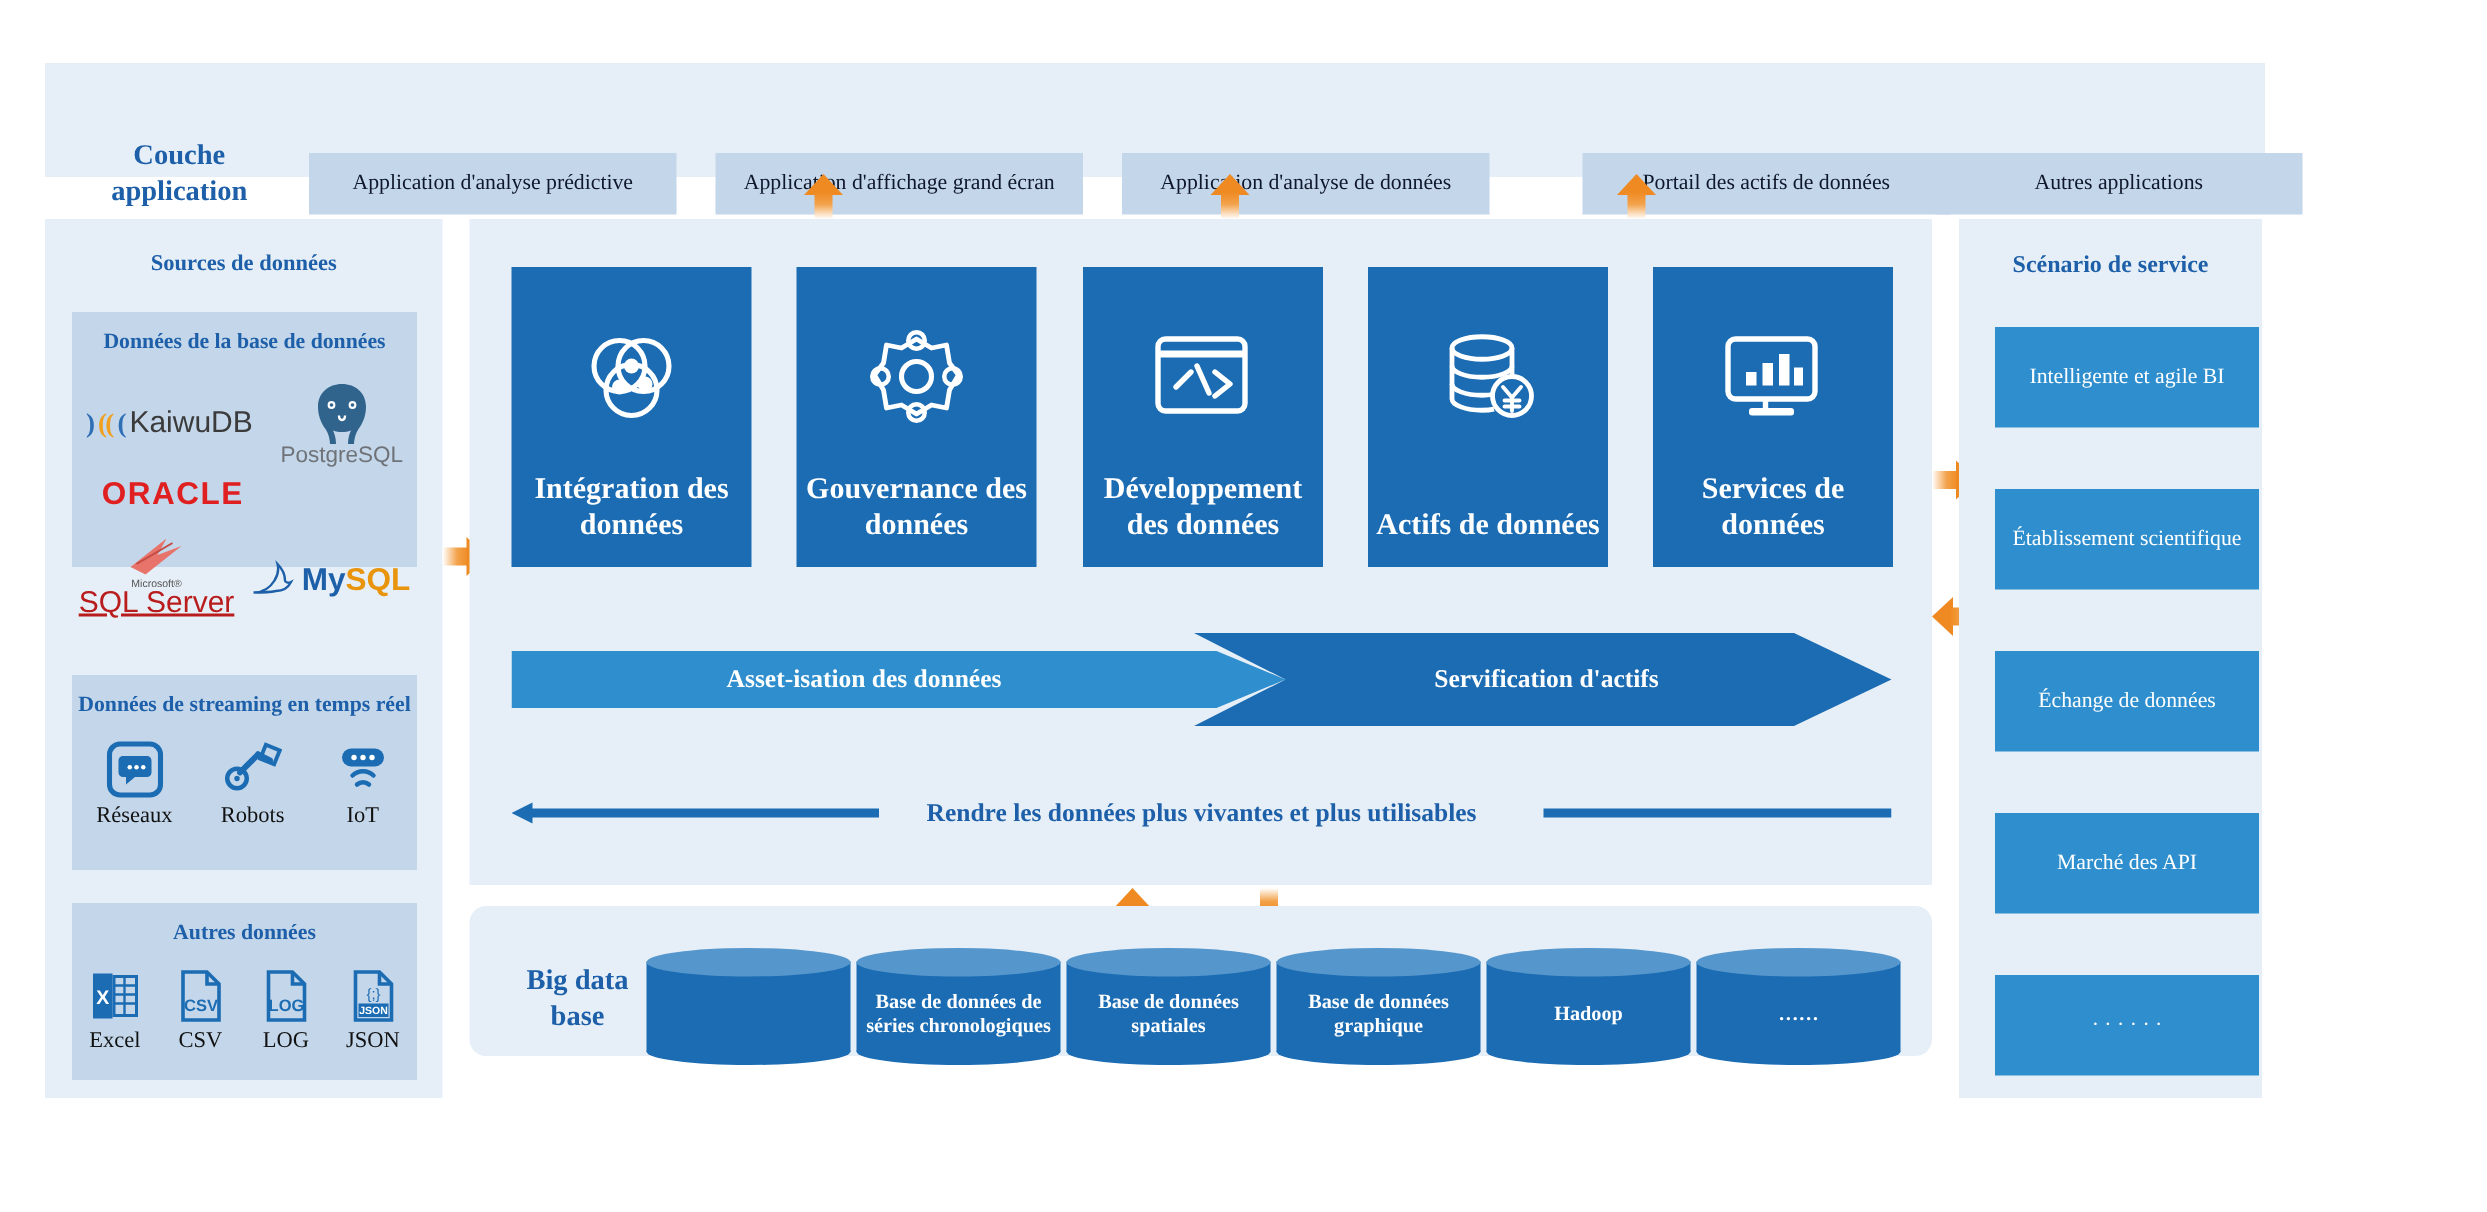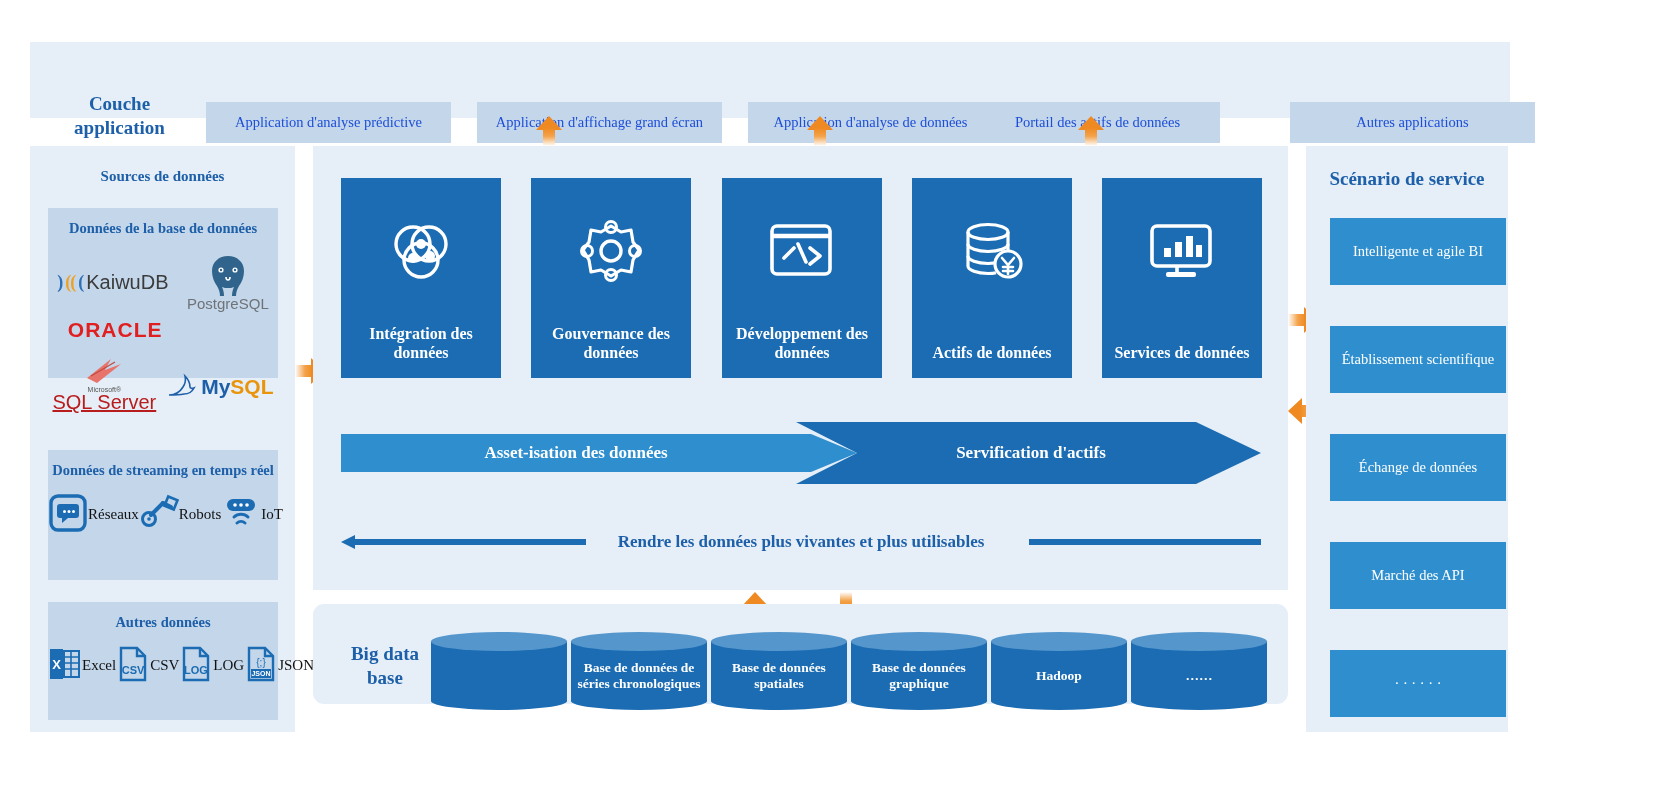--- a/index.html
+++ b/index.html
@@ -6,21 +6,21 @@
   body{width:1658px;height:808px;position:relative;font-family:"Liberation Serif","DejaVu Serif",serif;overflow:hidden;}
   .stage{position:absolute;inset:0;}
 
   
   .panel{position:absolute;background:#e6eff7;}
 
   
   #app-layer{left:30px;top:42px;width:1480px;height:76px;}
   #app-layer-title{position:absolute;left:22px;top:50px;width:135px;text-align:center;
     font-weight:bold;font-size:19px;color:#1d5fa8;line-height:1.25;}
-  .app-box{position:absolute;top:60px;height:41px;background:#c3d6ea;color:#1d4ed8;
+  .app-box{position:absolute;top:60px;height:41px;background:#c3d6ea;color:#0f172a;
     font-size:14.5px;line-height:1.22;display:flex;align-items:center;justify-content:center;
     text-align:center;padding:0 6px;box-sizing:border-box;}
 
   
   .oarrow{position:absolute;}
   .oarrow .shaft{position:absolute;background:linear-gradient(to top,#ffffff 0%,#f3a24a 55%,#ef8a22 100%);}
   .oarrow-up .head{position:absolute;width:0;height:0;border-left:13px solid transparent;
     border-right:13px solid transparent;border-bottom:14px solid #ef8a22;top:0;left:0;}
   .oarrow-up .shaft{width:12px;left:7px;top:12px;}
   .oarrow-down .head{position:absolute;width:0;height:0;border-left:13px solid transparent;
@@ -37,21 +37,21 @@
     background:linear-gradient(to left,#ffffff 0%,#f3a24a 55%,#ef8a22 100%);}
 
   
   #sources-panel{left:30px;top:146px;width:265px;height:586px;}
   #sources-title{position:absolute;left:0;top:22px;width:100%;text-align:center;
     font-weight:bold;font-size:15px;color:#1d5fa8;}
   .src-group{position:absolute;left:18px;width:230px;background:#c3d6ea;}
   .src-group-title{text-align:center;font-weight:bold;font-size:14.5px;color:#1d5fa8;
     line-height:1.2;padding-top:12px;}
   .logo-row{display:flex;align-items:center;justify-content:space-around;}
-  .icon-cell{display:flex;flex-direction:row;align-items:center;}
+  .icon-cell{display:flex;flex-direction:column;align-items:center;}
   .icon-cell .cap{font-size:15px;color:#111;margin-top:3px;}
 
   
   .logo-kaiwu{display:flex;align-items:center;gap:3px;}
   .logo-kaiwu .wave{font-size:18px;font-weight:bold;letter-spacing:-1px;}
   .logo-kaiwu .nm{font-family:"Liberation Sans",sans-serif;font-size:20px;color:#3b3b3b;}
   .logo-oracle{font-family:"Liberation Sans",sans-serif;font-weight:bold;font-size:21px;
     color:#e02020;letter-spacing:1px;}
   .logo-pg{display:flex;flex-direction:column;align-items:center;}
   .logo-pg .nm{font-family:"Liberation Sans",sans-serif;font-size:15px;color:#6f7378;margin-top:-4px;}
@@ -61,21 +61,21 @@
   .logo-mysql{display:flex;align-items:flex-end;}
   .logo-mysql .nm{font-family:"Liberation Sans",sans-serif;font-weight:bold;font-size:21px;color:#1d5fa8;}
   .logo-mysql .nm .q{color:#e8940c;}
 
   
   #center-panel{left:313px;top:146px;width:975px;height:444px;}
   .cap-card{position:absolute;top:32px;width:160px;height:200px;background:#1b6cb3;
     display:flex;flex-direction:column;align-items:center;}
   .cap-card .ic{margin-top:36px;}
   .cap-card .lbl{margin-top:auto;margin-bottom:16px;color:#fff;font-weight:bold;
-    font-size:16px;text-align:center;line-height:1.2;}
+    font-size:20px;text-align:center;line-height:1.2;}
 
   
   #chev-band{position:absolute;left:28px;top:276px;width:920px;height:62px;}
   .chev-lbl{position:absolute;top:0;height:62px;display:flex;align-items:center;
     justify-content:center;color:#fff;font-weight:bold;font-size:17px;}
 
   
   #reverse-row{position:absolute;left:28px;top:385px;width:920px;height:22px;}
   #reverse-label{position:absolute;left:0;top:0;width:100%;text-align:center;
     font-weight:bold;font-size:17px;color:#1d5fa8;line-height:22px;}
@@ -90,39 +90,39 @@
     background:#5596cc;}
   .cyl .bot{position:absolute;left:0;bottom:0;width:100%;height:18px;border-radius:50%;
     background:#1b6cb3;}
   .cyl .lbl{position:absolute;left:0;top:14px;width:100%;height:60px;display:flex;
     align-items:center;justify-content:center;text-align:center;color:#fff;font-size:13.5px;
     line-height:1.18;font-weight:bold;padding:0 6px;box-sizing:border-box;z-index:3;}
 
   
   #scenario-panel{left:1306px;top:146px;width:202px;height:586px;}
   #scenario-title{position:absolute;left:0;top:22px;width:100%;text-align:center;
-    font-weight:bold;font-size:19px;color:#1d5fa8;}
+    font-weight:bold;font-size:16px;color:#1d5fa8;}
   .sc-box{position:absolute;left:24px;width:176px;height:67px;background:#2f8fce;
     color:#fff;font-size:14.5px;line-height:1.2;display:flex;align-items:center;
     justify-content:center;text-align:center;padding:0 8px;box-sizing:border-box;}
 </style>
 </head>
 <body>
 
 <div class="stage">
 
   <div class="panel" id="app-layer">
     <div id="app-layer-title">
       <div>Couche</div>
       <div>application</div>
     </div>
     <div class="app-box" style="left:176px;width:245px">Application d'analyse prédictive</div>
     <div class="app-box" style="left:447px;width:245px">Application d'affichage grand écran</div>
     <div class="app-box" style="left:718px;width:245px">Application d'analyse de données</div>
-    <div class="app-box" style="left:945px;width:245px">Portail des actifs de données</div>
+    <div class="app-box" style="left:1025px;width:245px">Portail des actifs de données</div>
     <div class="app-box" style="left:1260px;width:245px">Autres applications</div>
   </div>
 
   <div class="oarrow oarrow-up" style="left:536px;top:116px;width:26px;height:30px">
     <div class="head"></div>
       <div class="shaft" style="height:18px"></div>
   </div>
   <div class="oarrow oarrow-up" style="left:807px;top:116px;width:26px;height:30px">
     <div class="head"></div>
       <div class="shaft" style="height:18px"></div>

